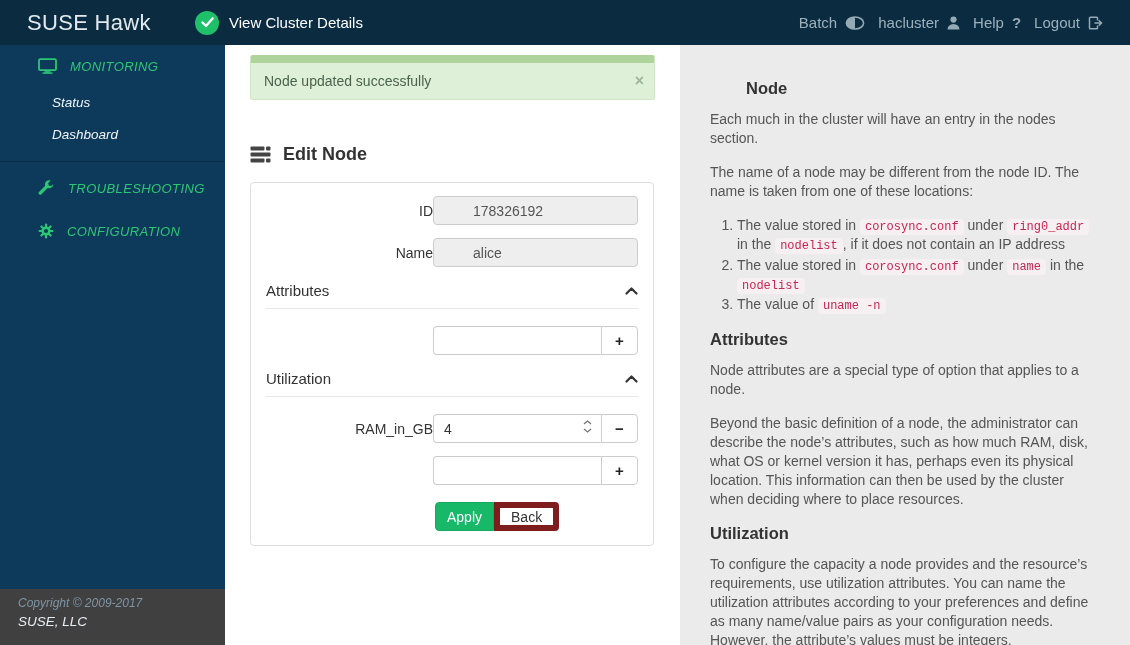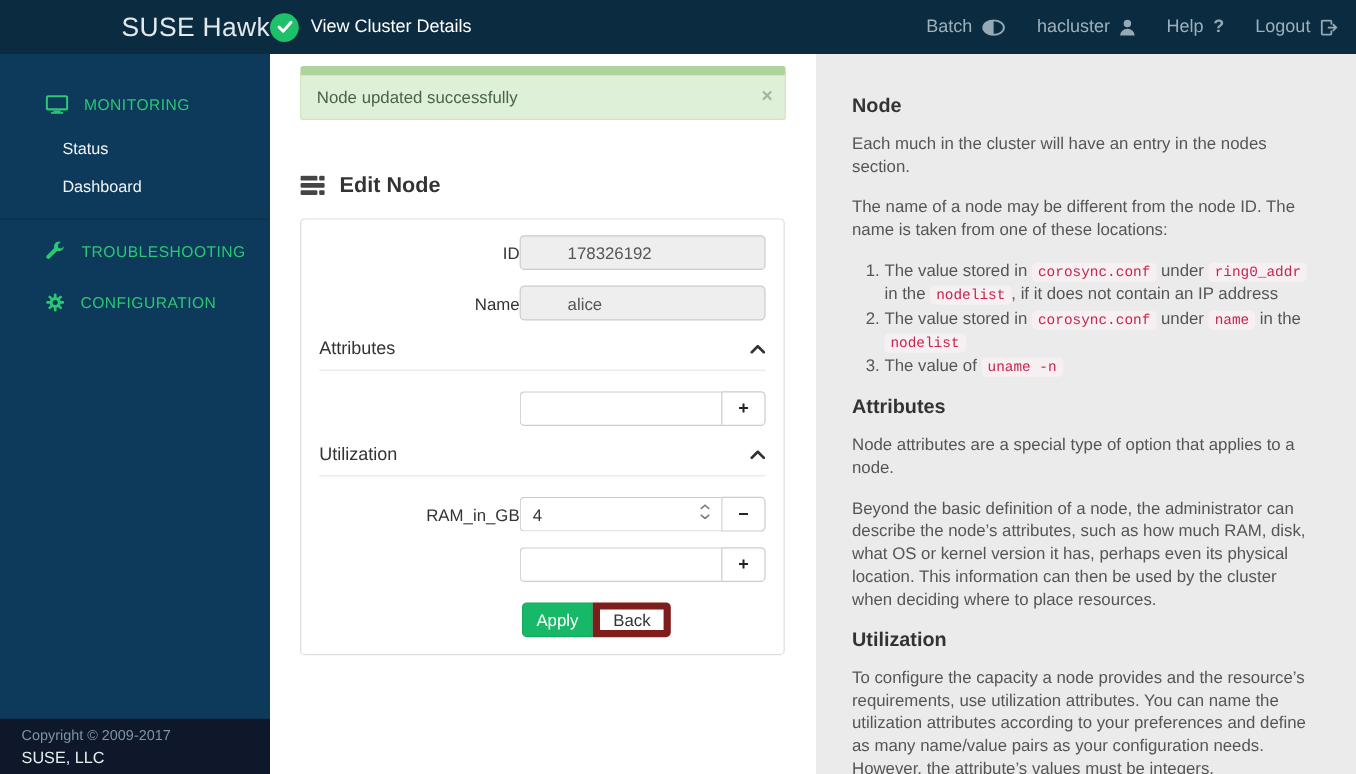--- a/index.html
+++ b/index.html
@@ -4,37 +4,37 @@
 <style>
   html,body{margin:0;padding:0;}
   body{
     width:1130px;height:645px;overflow:hidden;
     font-family:"Liberation Sans",sans-serif;background:#fff;
   }
   .app{width:1130px;height:645px;display:flex;flex-direction:column;}
 
   
   .topbar{height:45px;background:#0b2b40;display:flex;align-items:center;flex-shrink:0;}
-  .brand{width:225px;box-sizing:border-box;padding-left:27px;font-size:22px;color:#e2e9ed;letter-spacing:.3px;cursor:pointer;text-align:right;}
+  .brand{width:195px;box-sizing:border-box;padding-left:27px;font-size:22px;color:#e2e9ed;letter-spacing:.3px;cursor:pointer;}
   .cluster-status{display:flex;align-items:center;gap:10px;color:#fff;font-size:15px;cursor:pointer;}
   .status-circle{width:24px;height:24px;border-radius:50%;background:#1fc06a;display:flex;align-items:center;justify-content:center;flex-shrink:0;}
-  .topnav{margin-left:auto;display:flex;align-items:center;gap:26px;padding-right:15px;color:#9db1bb;font-size:15px;}
+  .topnav{margin-left:auto;display:flex;align-items:center;gap:13px;padding-right:27px;color:#9db1bb;font-size:15px;}
   .nav-item{display:flex;align-items:center;gap:8px;cursor:pointer;}
   .nav-item svg,.nav-item .glyph{opacity:.95;}
   .glyph{font-weight:bold;font-size:15px;}
 
   
   .layout{display:flex;flex:1;min-height:0;}
 
   
-  .sidebar{width:225px;background:#0d3a5a;flex-shrink:0;position:relative;box-sizing:border-box;padding-top:21px;}
+  .sidebar{width:225px;background:#0d3a5a;flex-shrink:0;position:relative;box-sizing:border-box;font-style:italic;}
   .nav-heading{display:flex;align-items:center;gap:13px;color:#2bc775;font-size:13px;letter-spacing:.4px;padding:13px 0 13px 38px;cursor:pointer;}
   .nav-sub{display:block;color:#f2f5f7;font-size:13.5px;padding:8px 0 9px 52px;cursor:pointer;text-decoration:none;}
   .group-divider{border-bottom:1px solid rgba(0,0,0,.25);margin:10px 0 5px;}
-  .sidebar-footer{position:absolute;left:0;right:0;bottom:0;height:46px;background:#0f172a;box-sizing:border-box;padding:7px 0 0 18px;margin-top:12px;}
+  .sidebar-footer{position:absolute;left:0;right:0;bottom:0;height:56px;background:#404040;box-sizing:border-box;padding:7px 0 0 18px;margin-top:12px;}
   .copyright{color:#7e95a3;font-size:12px;}
   .company{color:#e8eef1;font-size:13.5px;margin-top:4px;}
 
   
   .main{width:455px;background:#fff;flex-shrink:0;box-sizing:border-box;}
   .alert{margin:10px 25px 0;box-sizing:border-box;background:#dff0d8;border:1px solid #cfe6c2;border-top:8px solid #aed39b;border-radius:3px;padding:10px 30px 10px 13px;position:relative;color:#4a634c;font-size:14px;}
   .alert-close{position:absolute;right:10px;top:50%;transform:translateY(-50%);background:none;border:0;color:#9cb898;font-size:16px;font-weight:bold;cursor:pointer;padding:0;line-height:1;}
   .page-title{display:flex;align-items:center;gap:12px;margin:44px 0 0 25px;font-size:18px;font-weight:bold;color:#333;}
 
   .panel{margin:17px 25px 0;width:404px;box-sizing:border-box;border:1px solid #ddd;border-radius:4px;padding:13px 15px 13px;background:#fff;}
@@ -50,21 +50,21 @@
   .number-wrap{position:relative;flex:1;min-width:0;}
   .number-wrap input{width:100%;height:29px;box-sizing:border-box;border:1px solid #ccc;border-right:0;border-radius:4px 0 0 4px;padding:0 26px 0 10px;font-size:14px;font-family:inherit;color:#333;}
   .spinner{position:absolute;right:9px;top:6px;display:flex;flex-direction:column;gap:3px;cursor:pointer;}
   .btn-row{margin-left:169px;display:flex;margin-top:17px;margin-bottom:1px;}
   .btn-apply{height:29px;padding:0 11px;background:#17b868;color:#fff;border:1px solid #14a95f;border-radius:4px 0 0 4px;font-size:14px;font-family:inherit;cursor:pointer;}
   .btn-back{height:29px;padding:0 11px;background:#fff;color:#333;border:6px solid #7f1d1d;border-radius:0 4px 4px 0;font-size:14px;font-family:inherit;cursor:pointer;}
 
   
   .help{flex:1;background:#ebebeb;box-sizing:border-box;padding:34px 30px 0;overflow:hidden;}
   .help h2{font-size:16.5px;color:#333;margin:12px 0 12px;font-weight:bold;}
-  .help-section:first-child h2{margin-top:0;}
+  .help-section:first-child h2{margin-top:0;margin-left:36px;}
   .help p{font-size:14px;color:#555;line-height:1.36;margin:0 0 15px;}
   .help ol{margin:0 0 15px;padding-left:27px;font-size:14px;color:#555;line-height:1.36;}
   .help li{margin-bottom:1px;}
   .help code{font-family:"Liberation Mono","DejaVu Sans Mono",monospace;font-size:12px;color:#c7254e;background:#f7f0f2;padding:1px 5px;border-radius:4px;white-space:nowrap;}
 </style>
 </head>
 <body>
 
 <div class="app">
 

